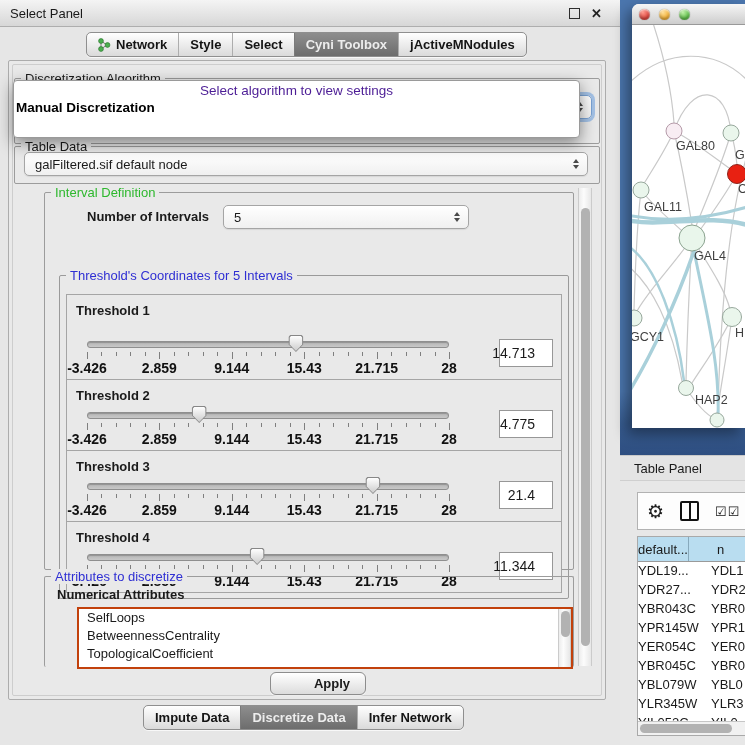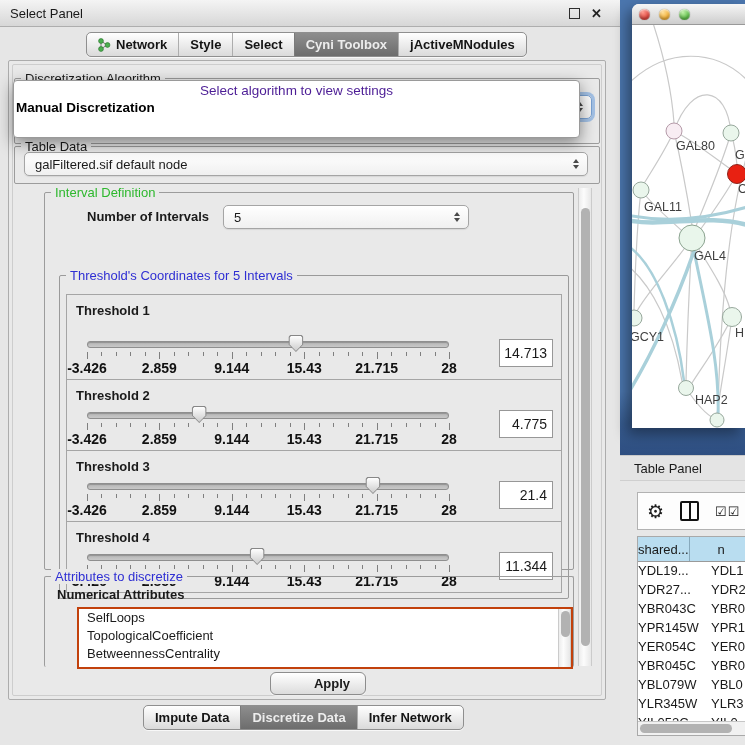--- a/index.html
+++ b/index.html
@@ -61,21 +61,21 @@
   .thumb{position:absolute;top:1px;width:15px;height:17px;transform:translateX(-50%);}
   .thumb .o{position:absolute;inset:0;background:#878787;clip-path:polygon(12% 0,88% 0,100% 12%,100% 55%,50% 100%,0 55%,0 12%);}
   .thumb .i{position:absolute;inset:1px;background:linear-gradient(#fefefe,#cccccc);clip-path:polygon(12% 0,88% 0,100% 12%,100% 55%,50% 100%,0 55%,0 12%);}
   .ticks{position:absolute;left:0;right:0;top:16px;height:9px;}
   .tick{position:absolute;width:1px;background:#7f7f7f;}
   .tick.major{top:2px;height:7px;}
   .tick.minor{top:2px;height:4px;}
   .tlabels{position:absolute;left:0;right:0;top:26px;height:12px;}
   .tlabel{position:absolute;transform:translateX(-50%);font-size:14px;font-weight:bold;color:#111;white-space:nowrap;}
   .vbox{margin-left:auto;width:54px;height:28px;background:#fff;border:1px solid #979797;box-sizing:border-box;
-    display:flex;align-items:center;justify-content:flex-end;padding-right:5px;font-size:14px;}
+    display:flex;align-items:center;justify-content:flex-end;padding-right:17px;font-size:14px;}
   
   .attrlist{position:absolute;background:#fff;border:2px solid #c2410c;overflow:hidden;font-size:13px;}
   .attrlist .li{height:18px;line-height:18px;padding-left:8px;white-space:nowrap;}
   
   .btn{position:absolute;height:21px;border:1px solid #8d8d8d;border-radius:6px;
     background:linear-gradient(#ffffff,#dcdcdc);font-size:13px;font-weight:bold;
     display:flex;align-items:center;justify-content:center;box-shadow:0 1px 1px rgba(255,255,255,.7);}
   
   .desktop{position:absolute;left:620px;top:0;width:125px;height:455px;
     background:linear-gradient(180deg,#4b76ae 0%,#4b76ae 86%,#375c90 93%,#2e4e80 100%);}
@@ -396,22 +396,22 @@
   </div>
 
   <div class="group" style="left:44px;top:576px;width:528px;height:90px;border-bottom:none;">
     <span class="gtitle blue">Attributes to discretize</span>
     <span style="position:absolute;left:12px;top:10px;font-size:13px;font-weight:bold;">Numerical Attributes</span>
     <div class="attrlist" id="attrList" style="left:32px;top:30px;width:492px;height:58px;">
       <div class="vscroll" style="right:0;top:0;width:13px;height:100%;">
         <div class="vthumb" style="top:2px;height:26px;"></div>
       </div>
     <div class="li">SelfLoops</div>
+        <div class="li">BetweennessCentrality</div>
         <div class="li">TopologicalCoefficient</div>
-        <div class="li">BetweennessCentrality</div>
       </div>
   </div>
 
   <div class="vscroll" style="left:578px;top:188px;width:14px;height:478px;">
     <div class="vthumb" style="top:20px;height:438px;"></div>
   </div>
 
   <div class="btn" style="left:270px;top:672px;width:66px;padding-left:28px;">Apply</div>
 
   <div class="seg" id="bottomTabs" style="left:143px;top:705px;">
@@ -486,21 +486,21 @@
   </div>
 
   <div class="tp-body">
     <div class="tp-toolbar">
       <span class="gear">⚙</span>
       <span class="splitic"></span>
       <span class="checks">☑☑</span>
     </div>
     <div class="tp-table">
       <div class="tp-head">
-        <div class="hc hc1">shared...</div>
+        <div class="hc hc1">default...</div>
         <div class="hc hc2">n</div>
       </div>
       <div class="tp-rows" id="tpRows">
           <div class="tp-row">
             <div class="c1">YDL19...</div>
             <div class="c2">YDL1</div>
           </div>
           <div class="tp-row">
             <div class="c1">YDR27...</div>
             <div class="c2">YDR2</div>

